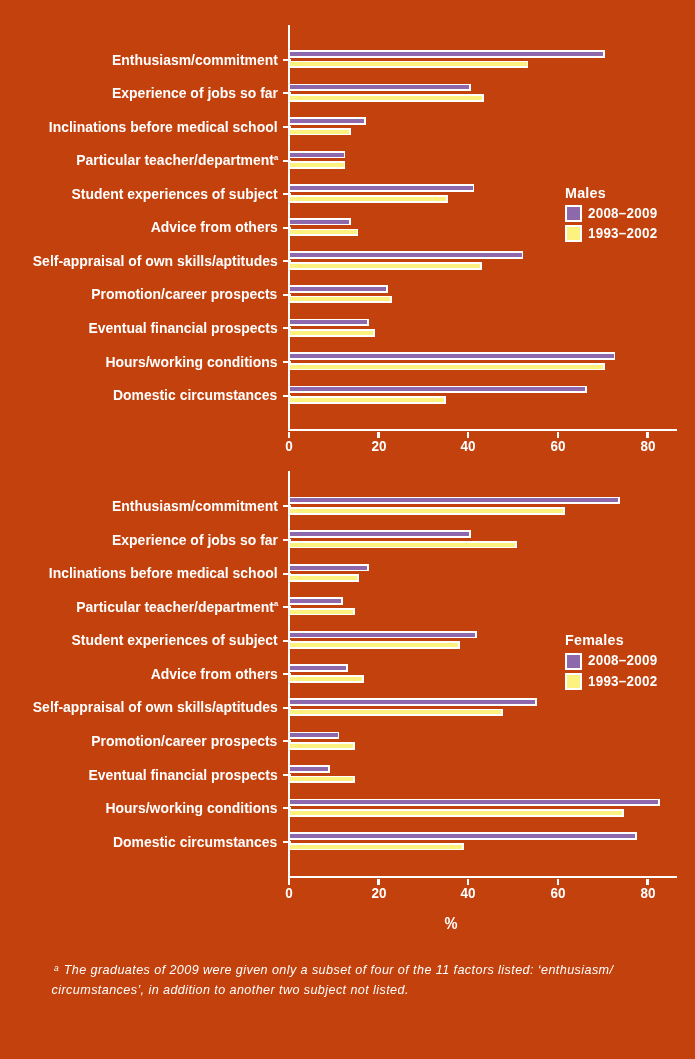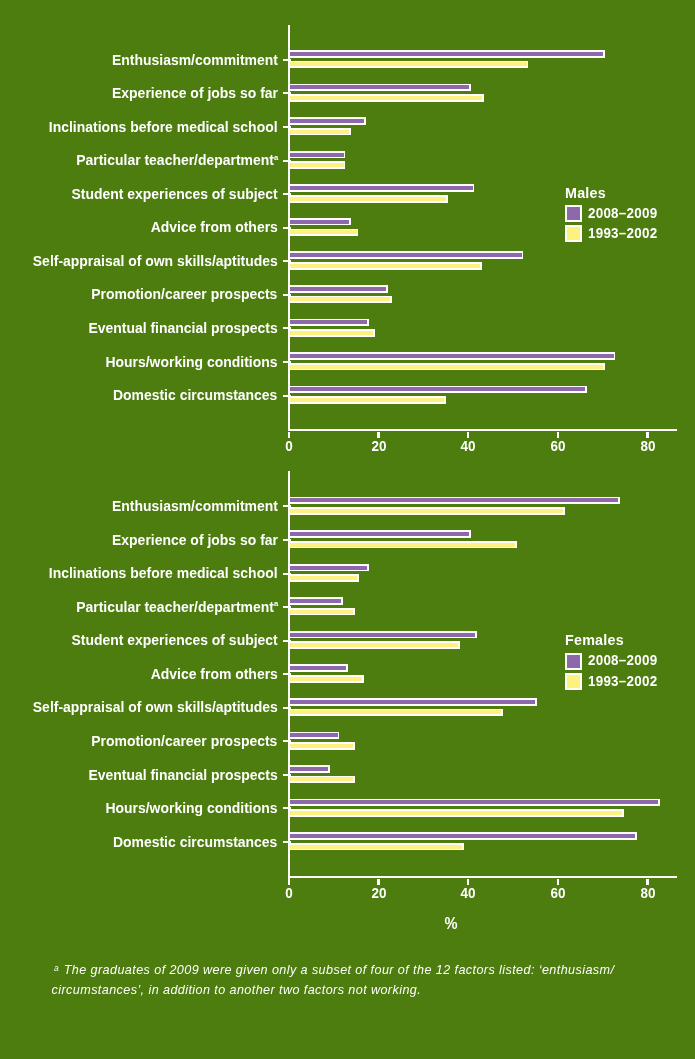--- a/index.html
+++ b/index.html
@@ -36,21 +36,21 @@
             line-height:22.5px;text-align:left;letter-spacing:0.41px;
             white-space:nowrap;}
   .footnote .fline{height:22.5px;line-height:22.5px;}
   .footnote .fmark{font-size:8.6px;vertical-align:0.40em;font-style:italic;
                    letter-spacing:0px;margin-right:5.0px;}
   .footnote .fline.first{padding-left:2.4px;}
 </style>
 </head>
 <body style="background: rgb(0, 131, 169);">
 
-<div id="page" style="background: #4d7c0f;">
+<div id="page" style="background: #c2410c;">
 
 <div class="panel">
   <div class="tick-y" style="left:282.60px;top:58.90px;"></div>
   <div class="catlabel" style="right:417.20px;top:52.55px;"><span>Enthusiasm/commitment</span></div>
   <div class="bar" style="left: 287.5px; top: 50.1px; height: 7.6px; width: 317.05px;">
         <i style="left: 1.3px; top: 1.8px; height: 4px; width: 313.95px; background: rgb(141, 104, 171);"></i>
       </div>
   <div class="bar" style="left: 287.5px; top: 60.7px; height: 7.6px; width: 240.81px;">
         <i style="left: 1.3px; top: 1.8px; height: 4px; width: 237.71px; background: rgb(253, 242, 128);"></i>
       </div>
@@ -257,16 +257,16 @@
   <div class="legend-title" style="left:564.90px;top:633.10px;">Females</div>
   <div class="legend-swatch" style="left: 565px; top: 652.5px; background: rgb(141, 104, 171);"></div>
   <div class="legend-label" style="left:588.10px;top:653.40px;">2008–2009</div>
   <div class="legend-swatch" style="left: 565px; top: 672.6px; background: rgb(253, 242, 128);"></div>
   <div class="legend-label" style="left:588.10px;top:673.50px;">1993–2002</div>
 </div>
 
 <div class="axis-title" style="left:420.8px;top:915.0px;width:60px;">%</div>
 
 <div class="footnote" style="left:51.6px;top:956.6px;width:600px;">
-      <div class="fline first"><span class="fmark">a</span><span>The graduates of 2009 were given only a subset of four of the 12 factors listed: ‘enthusiasm/</span></div>
-      <div class="fline"><span>circumstances’, in addition to another two factors not working.</span></div>
+      <div class="fline first"><span class="fmark">a</span><span>The graduates of 2009 were given only a subset of four of the 11 factors listed: ‘enthusiasm/</span></div>
+      <div class="fline"><span>circumstances’, in addition to another two subject not listed.</span></div>
     </div>
 </div>
 
 </body></html>

